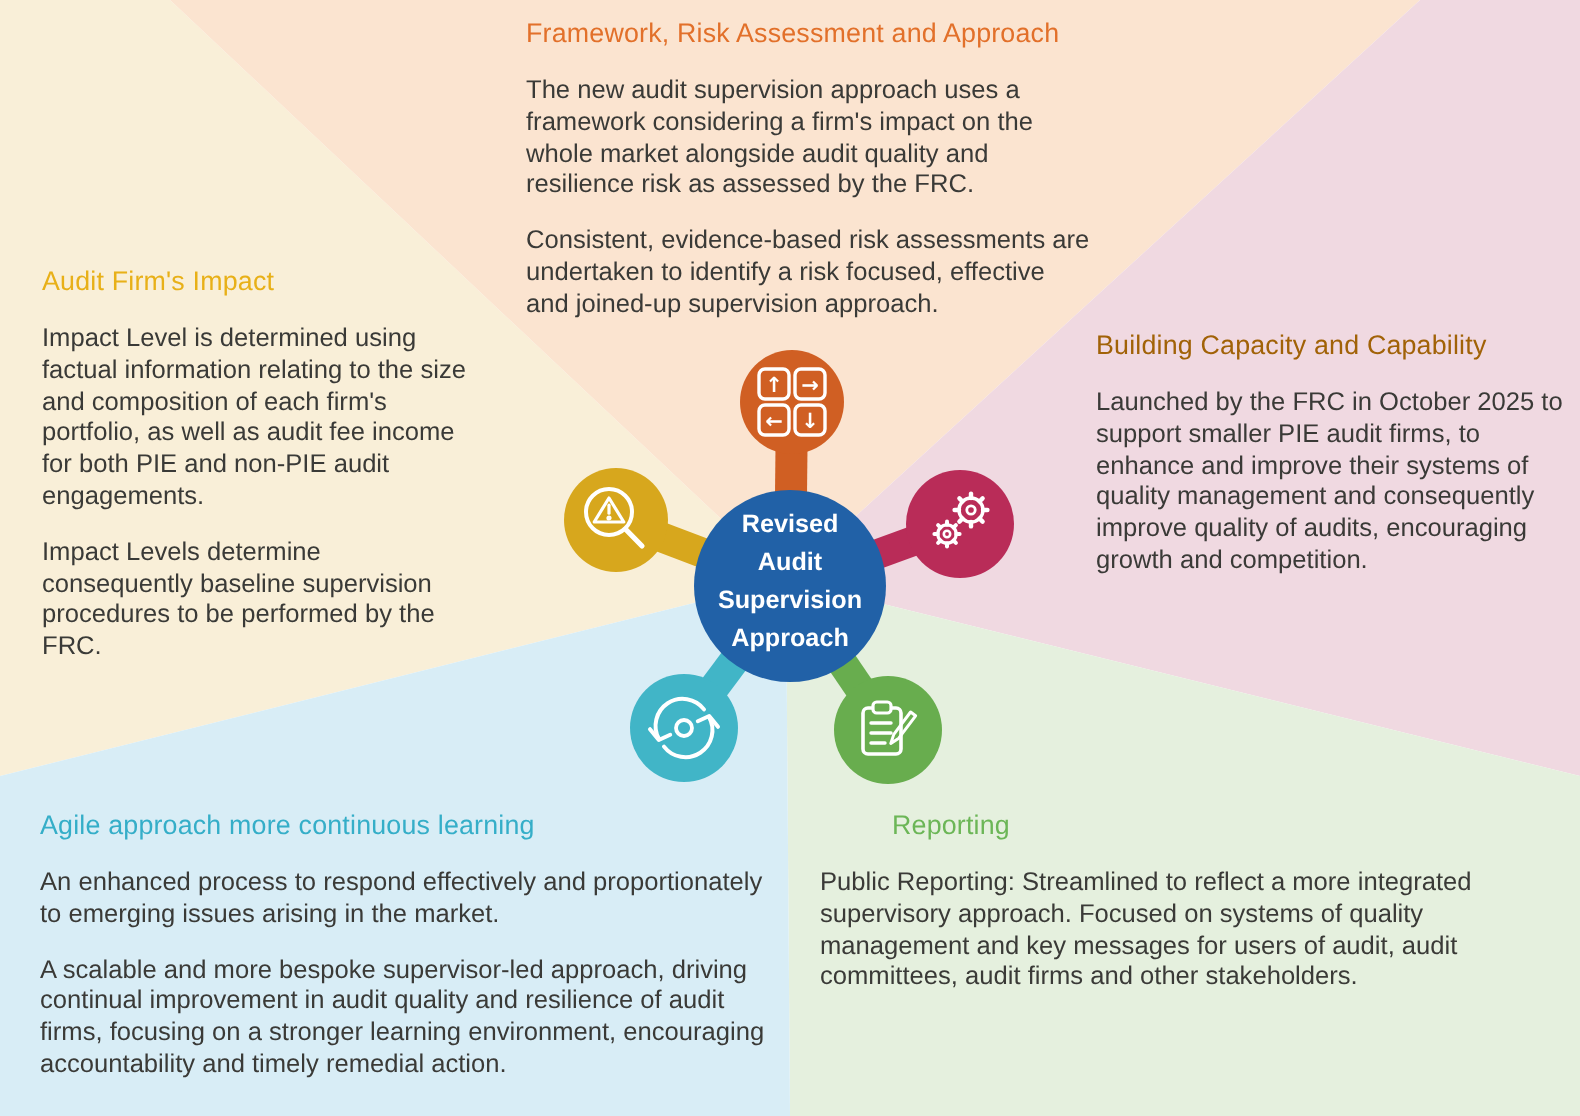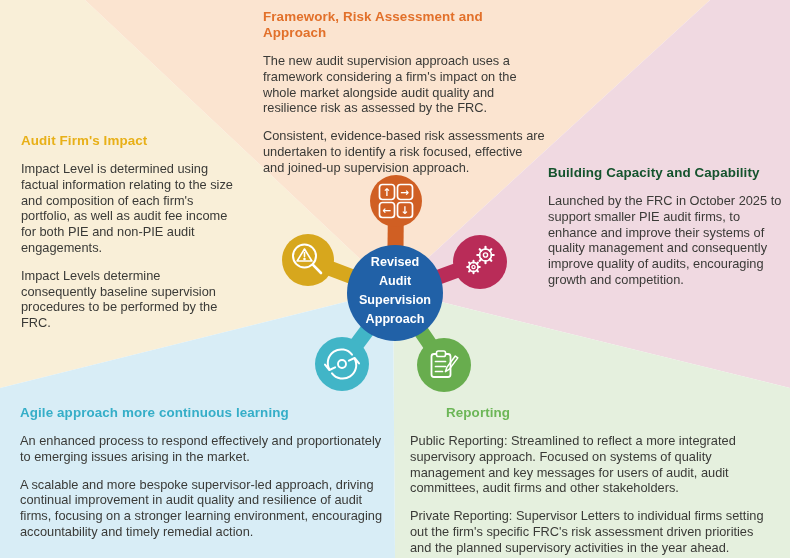--- a/index.html
+++ b/index.html
@@ -9,21 +9,21 @@
   }
   .bg{position:absolute;inset:0;}
   .bg-cream {clip-path:polygon(0 0,85px 0,393px 290px,0 388px);}
   .bg-peach {clip-path:polygon(85px 0,710px 0,393px 290px);}
   .bg-pink  {clip-path:polygon(710px 0,790px 0,790px 388px,393px 290px);}
   .bg-green {clip-path:polygon(790px 388px,790px 558px,395px 558px,393px 290px);}
   .bg-blue  {clip-path:polygon(395px 558px,0 558px,0 388px,393px 290px);}
 
   .section{position:absolute;}
   .section h2{
-    margin:0 0 7px 0;font-size:13.4px;line-height:16px;font-weight:bold;
+    margin:0 0 7px 0;font-size:13.4px;line-height:16px;font-weight:normal;
     letter-spacing:.1px;
   }
   .section p{
     margin:12px 0 9px 0;font-size:12.8px;line-height:15.8px;color:#3a3a37;
   }
   .sec-framework{left:263px;top:9px;width:284px;}
   .sec-impact{left:21px;top:133px;width:218px;}
   .sec-capacity{left:548px;top:165px;width:238px;}
   .sec-agile{left:20px;top:405px;width:372px;}
   .sec-reporting{left:410px;top:405px;width:368px;}
@@ -56,34 +56,33 @@
     <p>Consistent, evidence-based risk assessments are undertaken to identify a risk focused, effective and joined-up supervision approach.</p>
   </div>
 
   <div class="section sec-impact">
     <h2 style="color: rgb(232, 176, 24);">Audit Firm's Impact</h2>
     <p>Impact Level is determined using factual information relating to the size and composition of each firm's portfolio, as well as audit fee income for both PIE and non-PIE audit engagements.</p>
     <p>Impact Levels determine consequently baseline supervision procedures to be performed by the FRC.</p>
   </div>
 
   <div class="section sec-capacity">
-    <h2 style="color: #14532d;">Building Capacity and Capability</h2>
+    <h2 style="color: #a16207;">Building Capacity and Capability</h2>
     <p>Launched by the FRC in October 2025 to support smaller PIE audit firms, to enhance and improve their systems of quality management and consequently improve quality of audits, encouraging growth and competition.</p>
   </div>
 
   <div class="section sec-agile">
     <h2 style="color: rgb(53, 174, 200);">Agile approach more continuous learning</h2>
     <p>An enhanced process to respond effectively and proportionately to emerging issues arising in the market.</p>
     <p>A scalable and more bespoke supervisor-led approach, driving continual improvement in audit quality and resilience of audit firms, focusing on a stronger learning environment, encouraging accountability and timely remedial action.</p>
   </div>
 
   <div class="section sec-reporting">
     <h2 style="color: rgb(108, 182, 87); padding-left: 36px;">Reporting</h2>
     <p>Public Reporting: Streamlined to reflect a more integrated supervisory approach. Focused on systems of quality management and key messages for users of audit, audit committees, audit firms and other stakeholders.</p>
-    <p>Private Reporting: Supervisor Letters to individual firms setting out the firm's specific FRC's risk assessment driven priorities and the planned supervisory activities in the year ahead.</p>
   </div>
 
   <svg class="hub-svg" width="790" height="558" viewBox="0 0 790 558">
 
     <line x1="396" y1="201" x2="395" y2="293" stroke-width="16" stroke="#d05f23"></line>
     <line x1="308" y1="260" x2="395" y2="293" stroke-width="15" stroke="#d7a71d"></line>
     <line x1="480" y1="262" x2="395" y2="293" stroke-width="15" stroke="#b92c58"></line>
     <line x1="342" y1="364" x2="395" y2="293" stroke-width="15" stroke="#41b5c7"></line>
     <line x1="444" y1="365" x2="395" y2="293" stroke-width="15" stroke="#68ad4e"></line>
 

